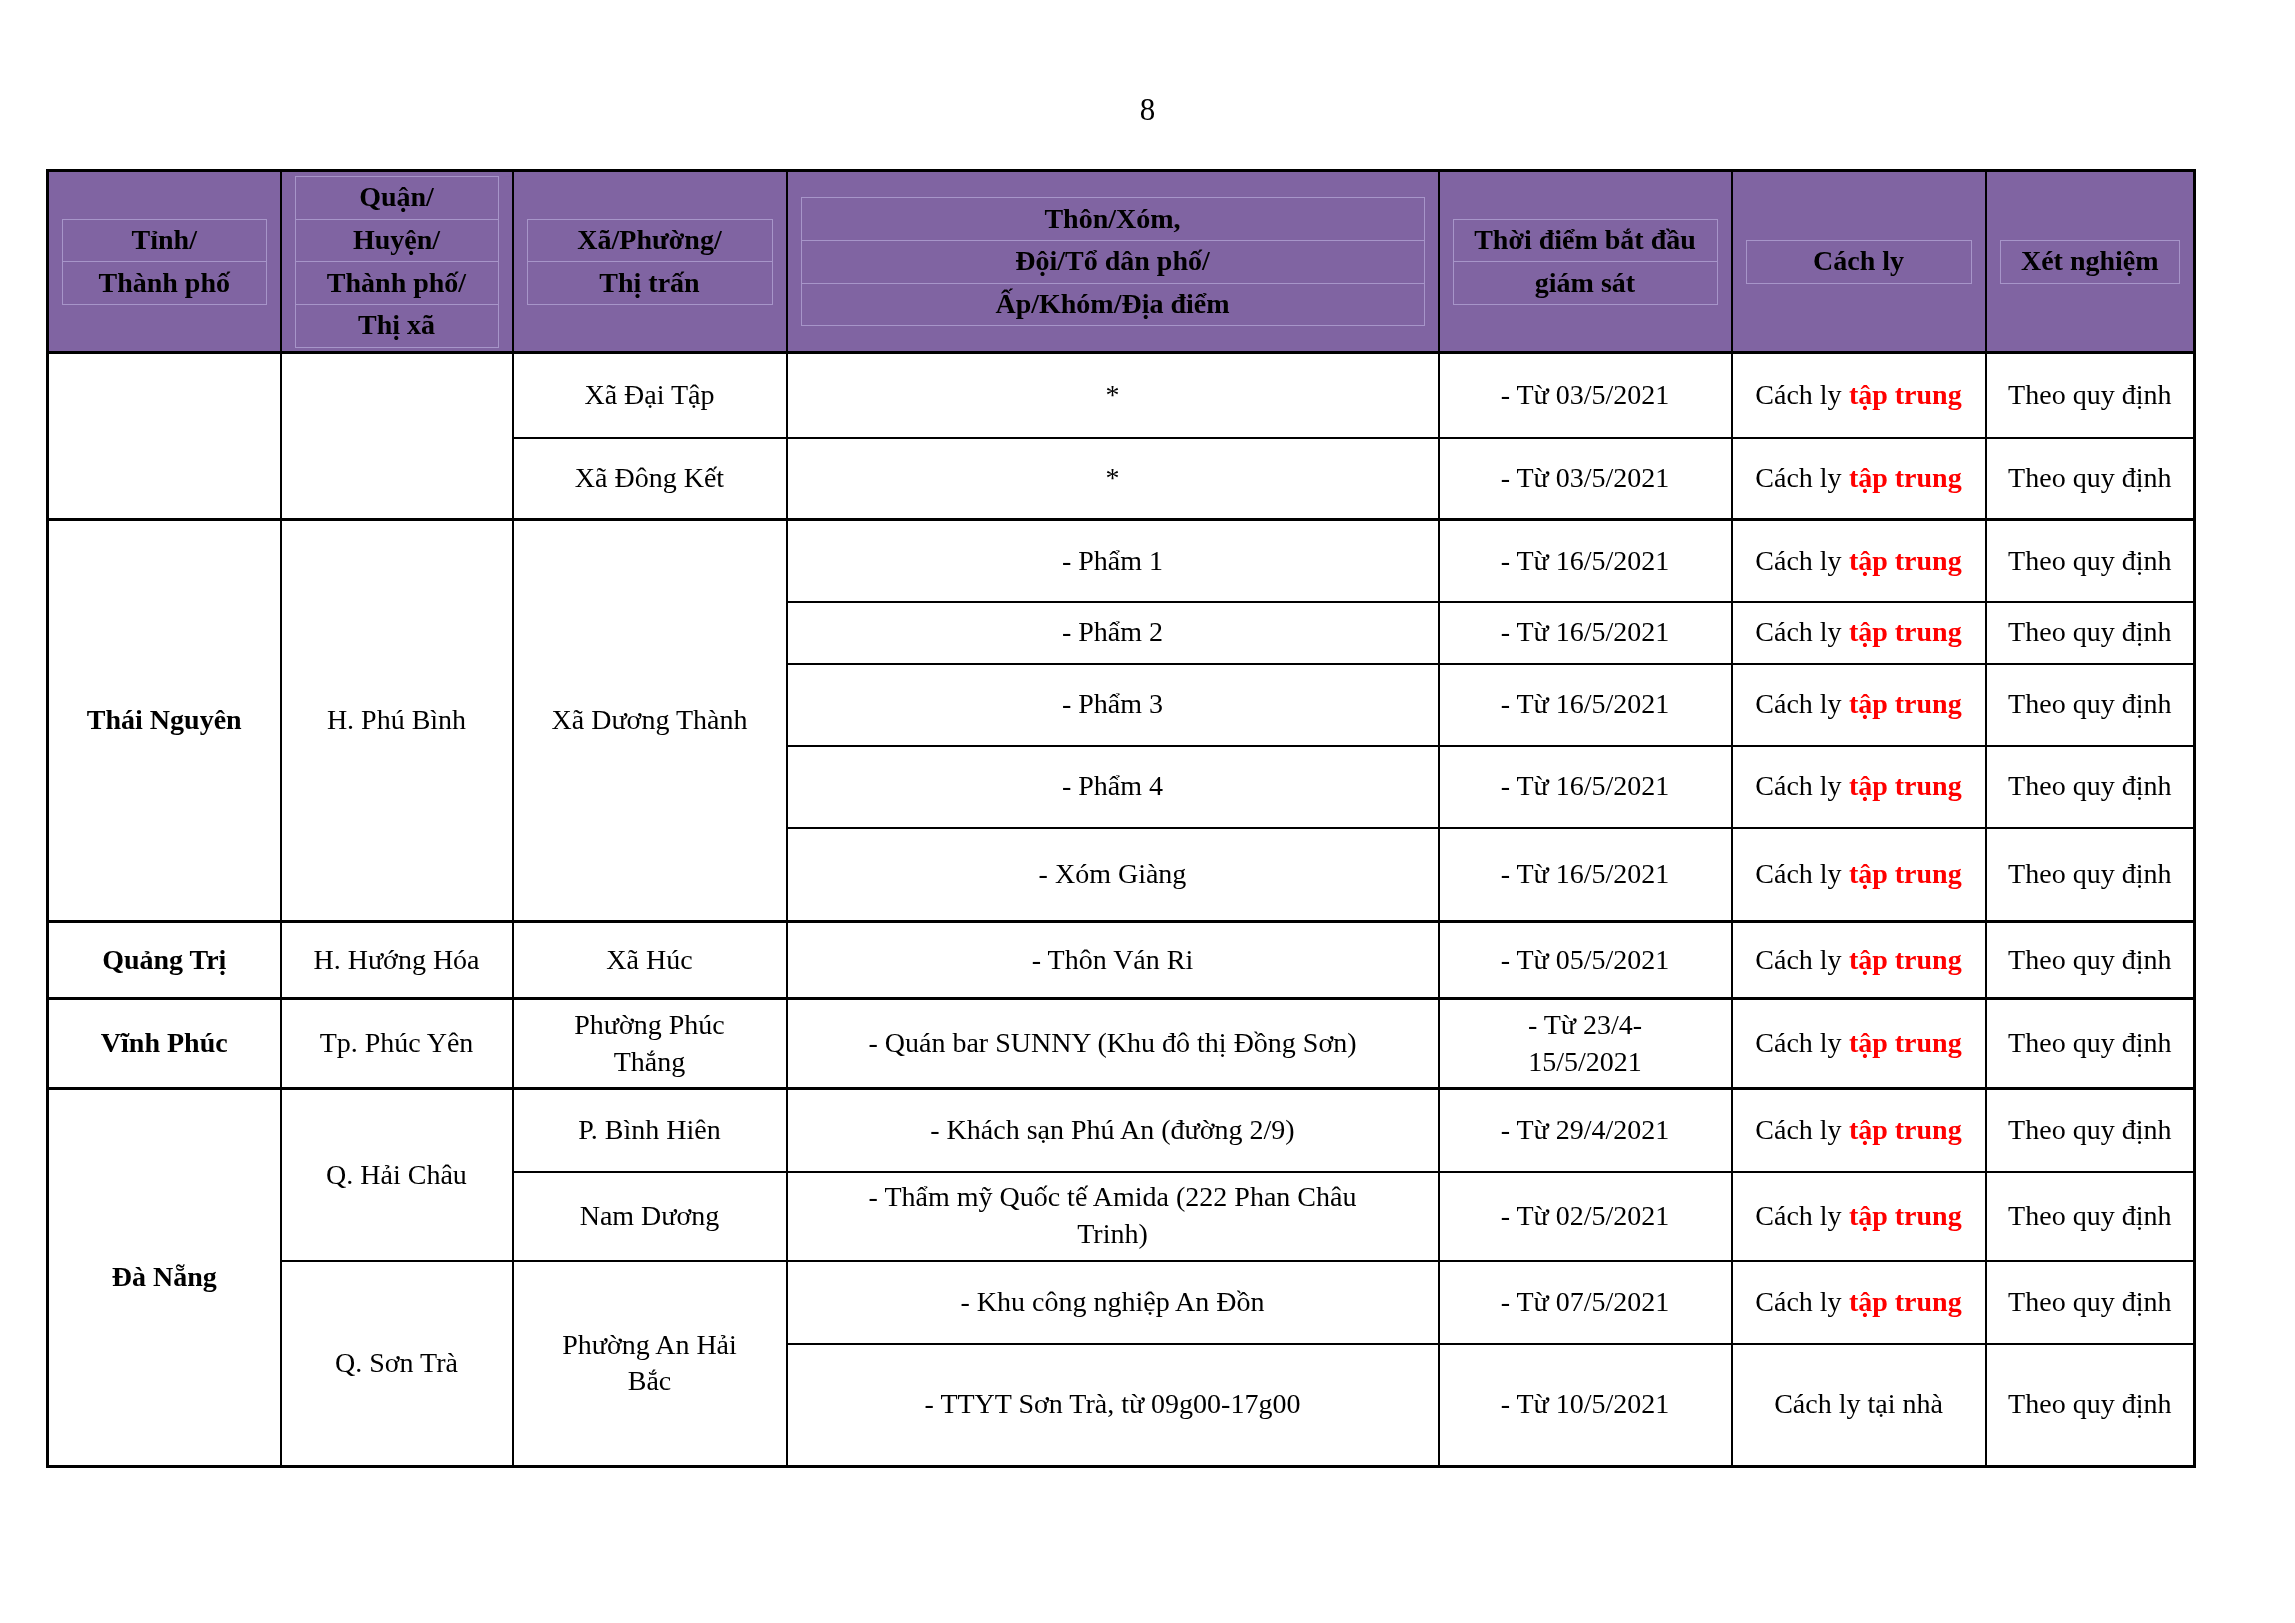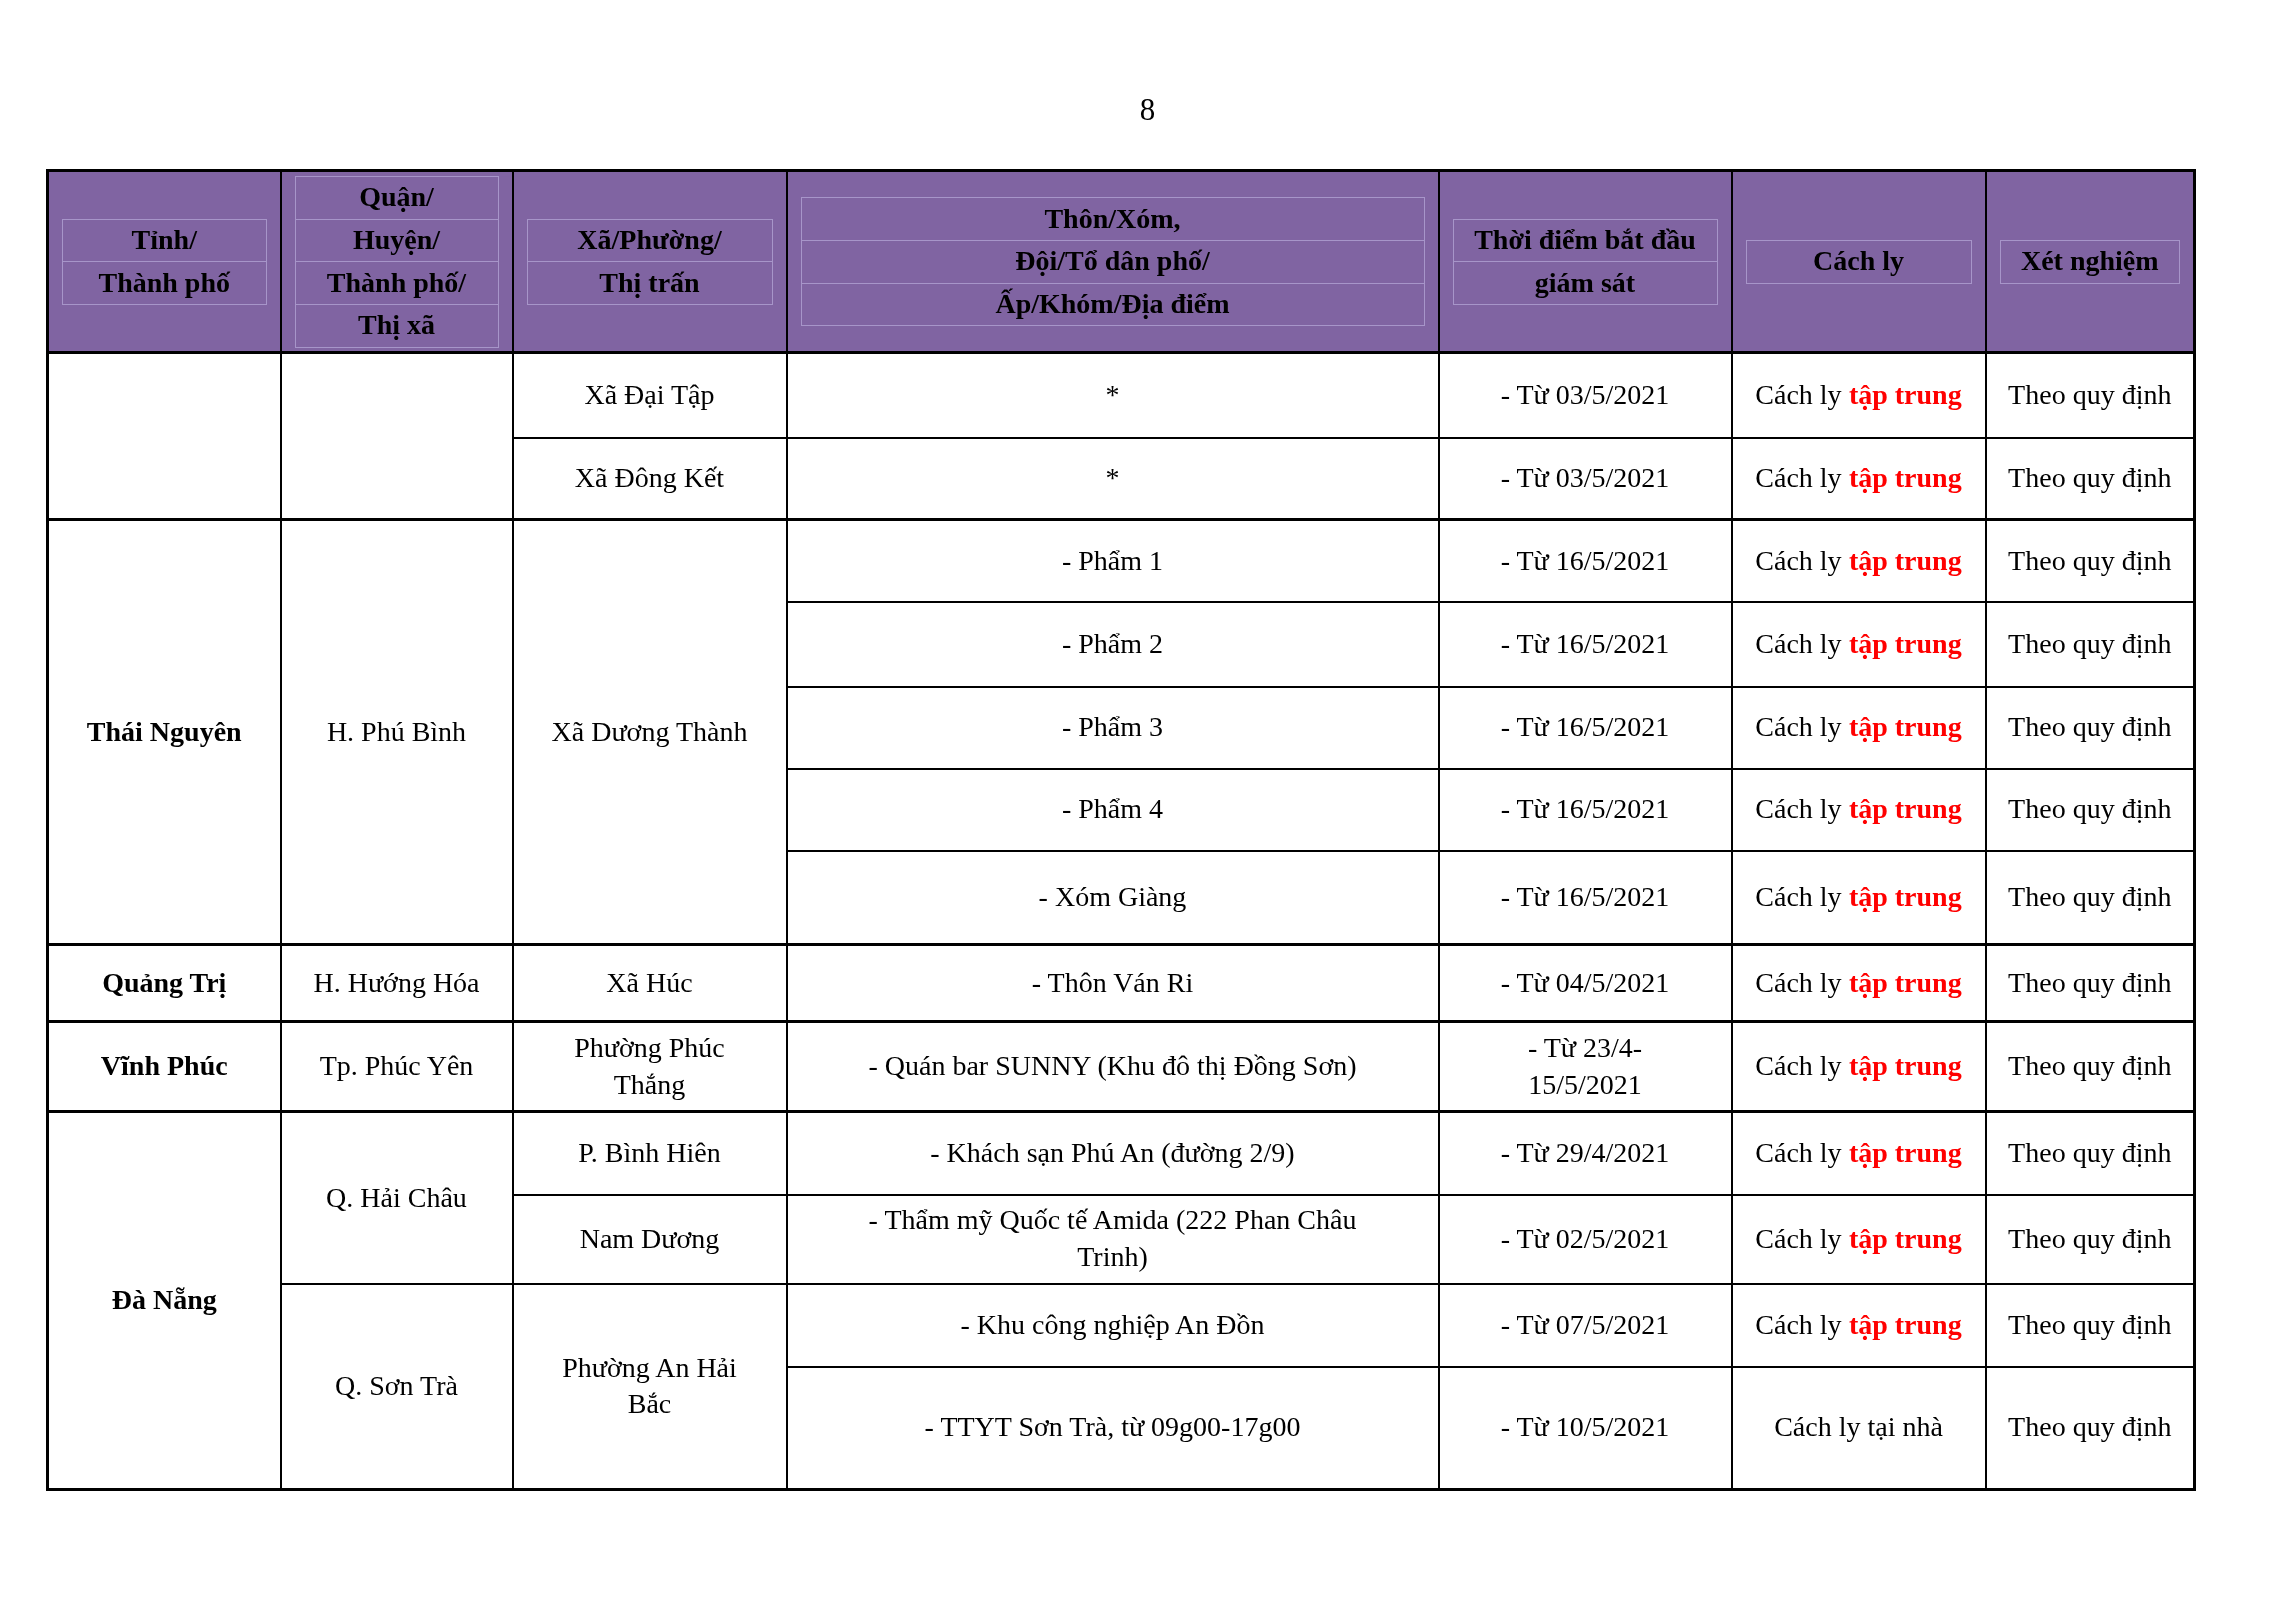--- a/index.html
+++ b/index.html
@@ -161,21 +161,21 @@
 
     <tr class="gs" style="height:82px">
       <td rowspan="5" class="c-center bold">Thái Nguyên</td>
       <td rowspan="5" class="c-center">H. Phú Bình</td>
       <td rowspan="5" class="c-left pad-l">Xã Dương Thành</td>
       <td class="c-left pad-l">- Phẩm 1</td>
       <td class="c-left pad-l">- Từ 16/5/2021</td>
       <td class="c-center"><span>Cách ly</span><span class="q-red">tập trung</span></td>
       <td class="c-center">Theo quy định</td>
     </tr>
-    <tr style="height:85px">
+    <tr style="height:62px">
       <td class="c-left pad-l">- Phẩm 2</td>
       <td class="c-left pad-l">- Từ 16/5/2021</td>
       <td class="c-center"><span>Cách ly</span><span class="q-red">tập trung</span></td>
       <td class="c-center">Theo quy định</td>
     </tr>
     <tr style="height:82px">
       <td class="c-left pad-l">- Phẩm 3</td>
       <td class="c-left pad-l">- Từ 16/5/2021</td>
       <td class="c-center"><span>Cách ly</span><span class="q-red">tập trung</span></td>
       <td class="c-center">Theo quy định</td>
@@ -191,21 +191,21 @@
       <td class="c-left pad-l">- Từ 16/5/2021</td>
       <td class="c-center"><span>Cách ly</span><span class="q-red">tập trung</span></td>
       <td class="c-center">Theo quy định</td>
     </tr>
 
     <tr class="gs" style="height:77px">
       <td class="c-center bold">Quảng Trị</td>
       <td class="c-center">H. Hướng Hóa</td>
       <td class="c-left pad-l">Xã Húc</td>
       <td class="c-left pad-l">- Thôn Ván Ri</td>
-      <td class="c-left pad-l">- Từ 04/5/2021</td>
+      <td class="c-left pad-l">- Từ 05/5/2021</td>
       <td class="c-center"><span>Cách ly</span><span class="q-red">tập trung</span></td>
       <td class="c-center">Theo quy định</td>
     </tr>
 
     <tr class="gs" style="height:89px">
       <td class="c-center bold">Vĩnh Phúc</td>
       <td class="c-center">Tp. Phúc Yên</td>
       <td class="c-left pad-l pre">Phường Phúc
 Thắng</td>
       <td class="c-left pad-l">- Quán bar SUNNY (Khu đô thị Đồng Sơn)</td>

